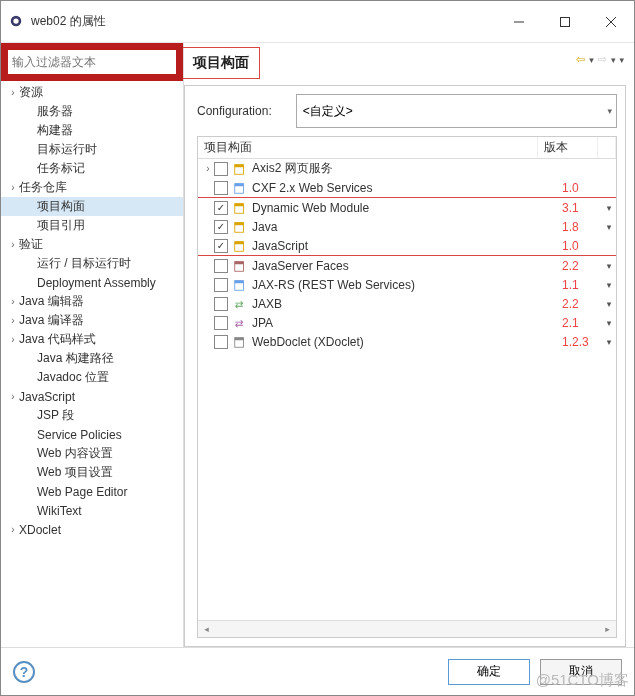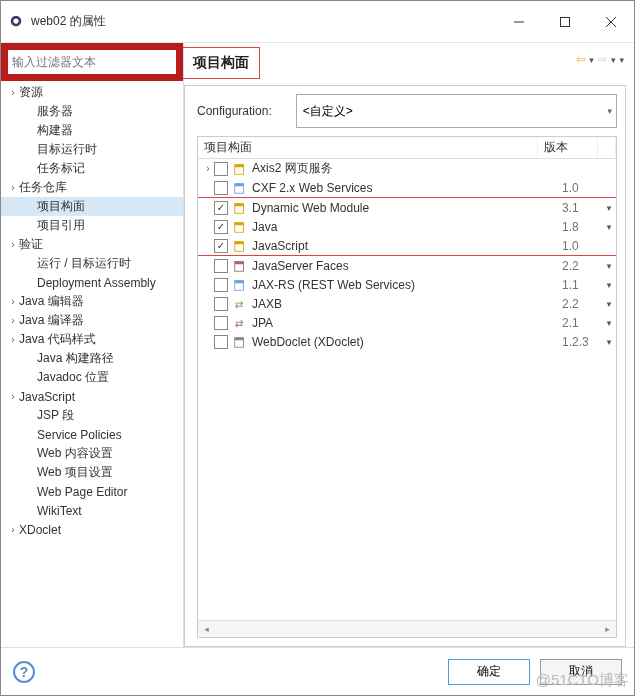--- a/index.html
+++ b/index.html
@@ -37,21 +37,21 @@
 .th.name { flex: 1; }
 .th.ver { width: 60px; }
 .th.end { width: 18px; }
 .tbody { flex: 1; overflow: auto; }
 .high-box { border: 1px solid #d44; margin: 0 -1px; }
 .trow { display: flex; align-items: center; height: 19px; padding-left: 4px; }
 .trow .exp { width: 12px; color: #666; font-size: 10px; text-align: center; }
 .trow .chk { width: 14px; height: 14px; border: 1px solid #888; margin-right: 4px; display: flex; align-items: center; justify-content: center; font-size: 10px; color: #333; }
 .trow .icon { width: 16px; height: 16px; margin-right: 4px; display: flex; align-items: center; justify-content: center; }
 .trow .name { flex: 1; color: #333; }
-.trow .ver { width: 40px; text-align: left; color: #737373; }
+.trow .ver { width: 40px; text-align: left; color: #ef4444; }
 .trow .drop { width: 14px; color: #555; font-size: 9px; text-align: center; }
 .hscroll { height: 17px; border-top: 1px solid #ddd; background: #f5f5f5; display: flex; }
 .hscroll .btn { width: 17px; display: flex; align-items: center; justify-content: center; color: #888; font-size: 9px; }
 .hscroll .track { flex: 1; }
 .footer { border-top: 1px solid #ddd; height: 48px; display: flex; align-items: center; padding: 0 12px; }
 .help-icon { width: 22px; height: 22px; border: 2px solid #5a8fc4; border-radius: 50%; display: flex; align-items: center; justify-content: center; color: #5a8fc4; font-weight: bold; font-size: 14px; }
 .footer-btns { margin-left: auto; display: flex; gap: 10px; }
 .btn-ok, .btn-cancel { height: 26px; padding: 0 28px; border: 1px solid #999; background: #f5f5f5; font-size: 12px; }
 .btn-ok { border: 1px solid #5b9bd5; background: #fff; }
 .watermark { position: absolute; right: 6px; bottom: 6px; color: #bbb; font-size: 15px; }

